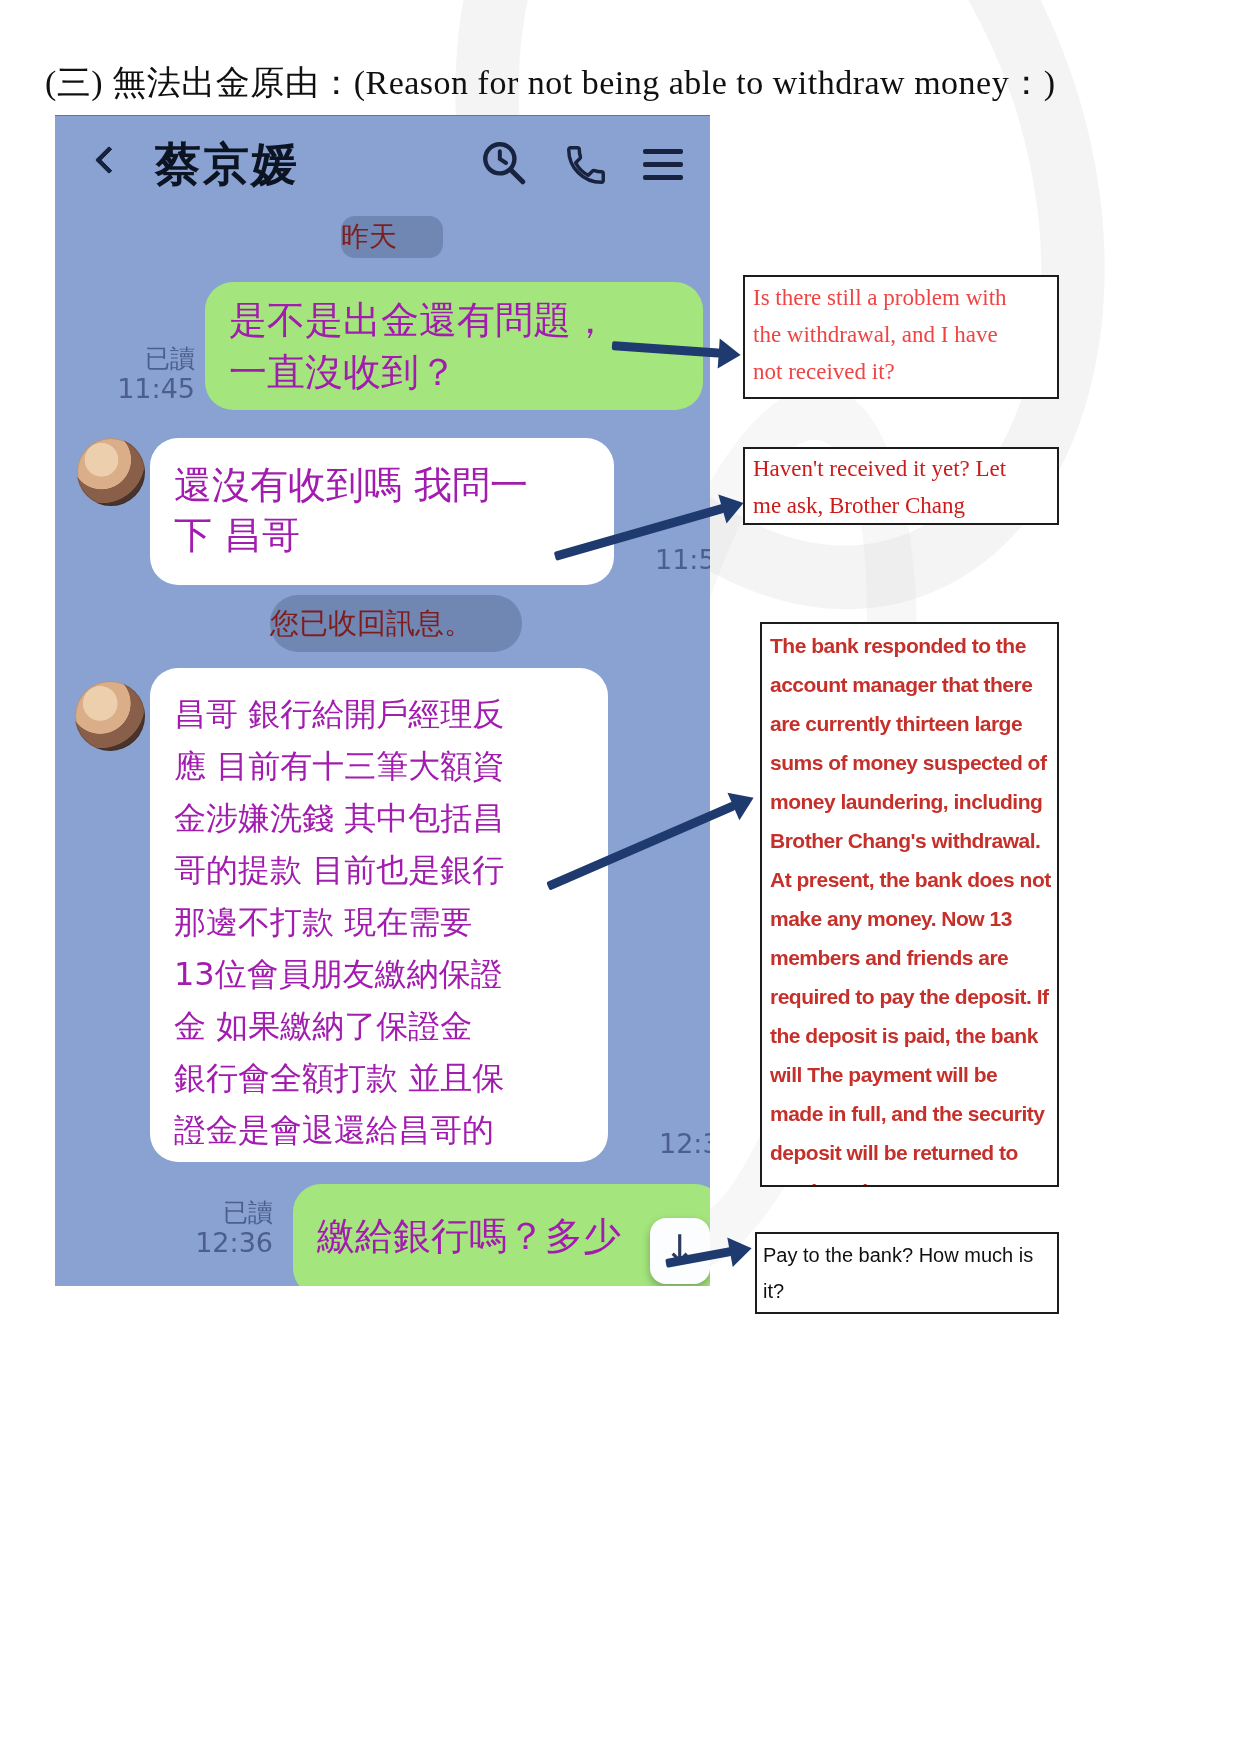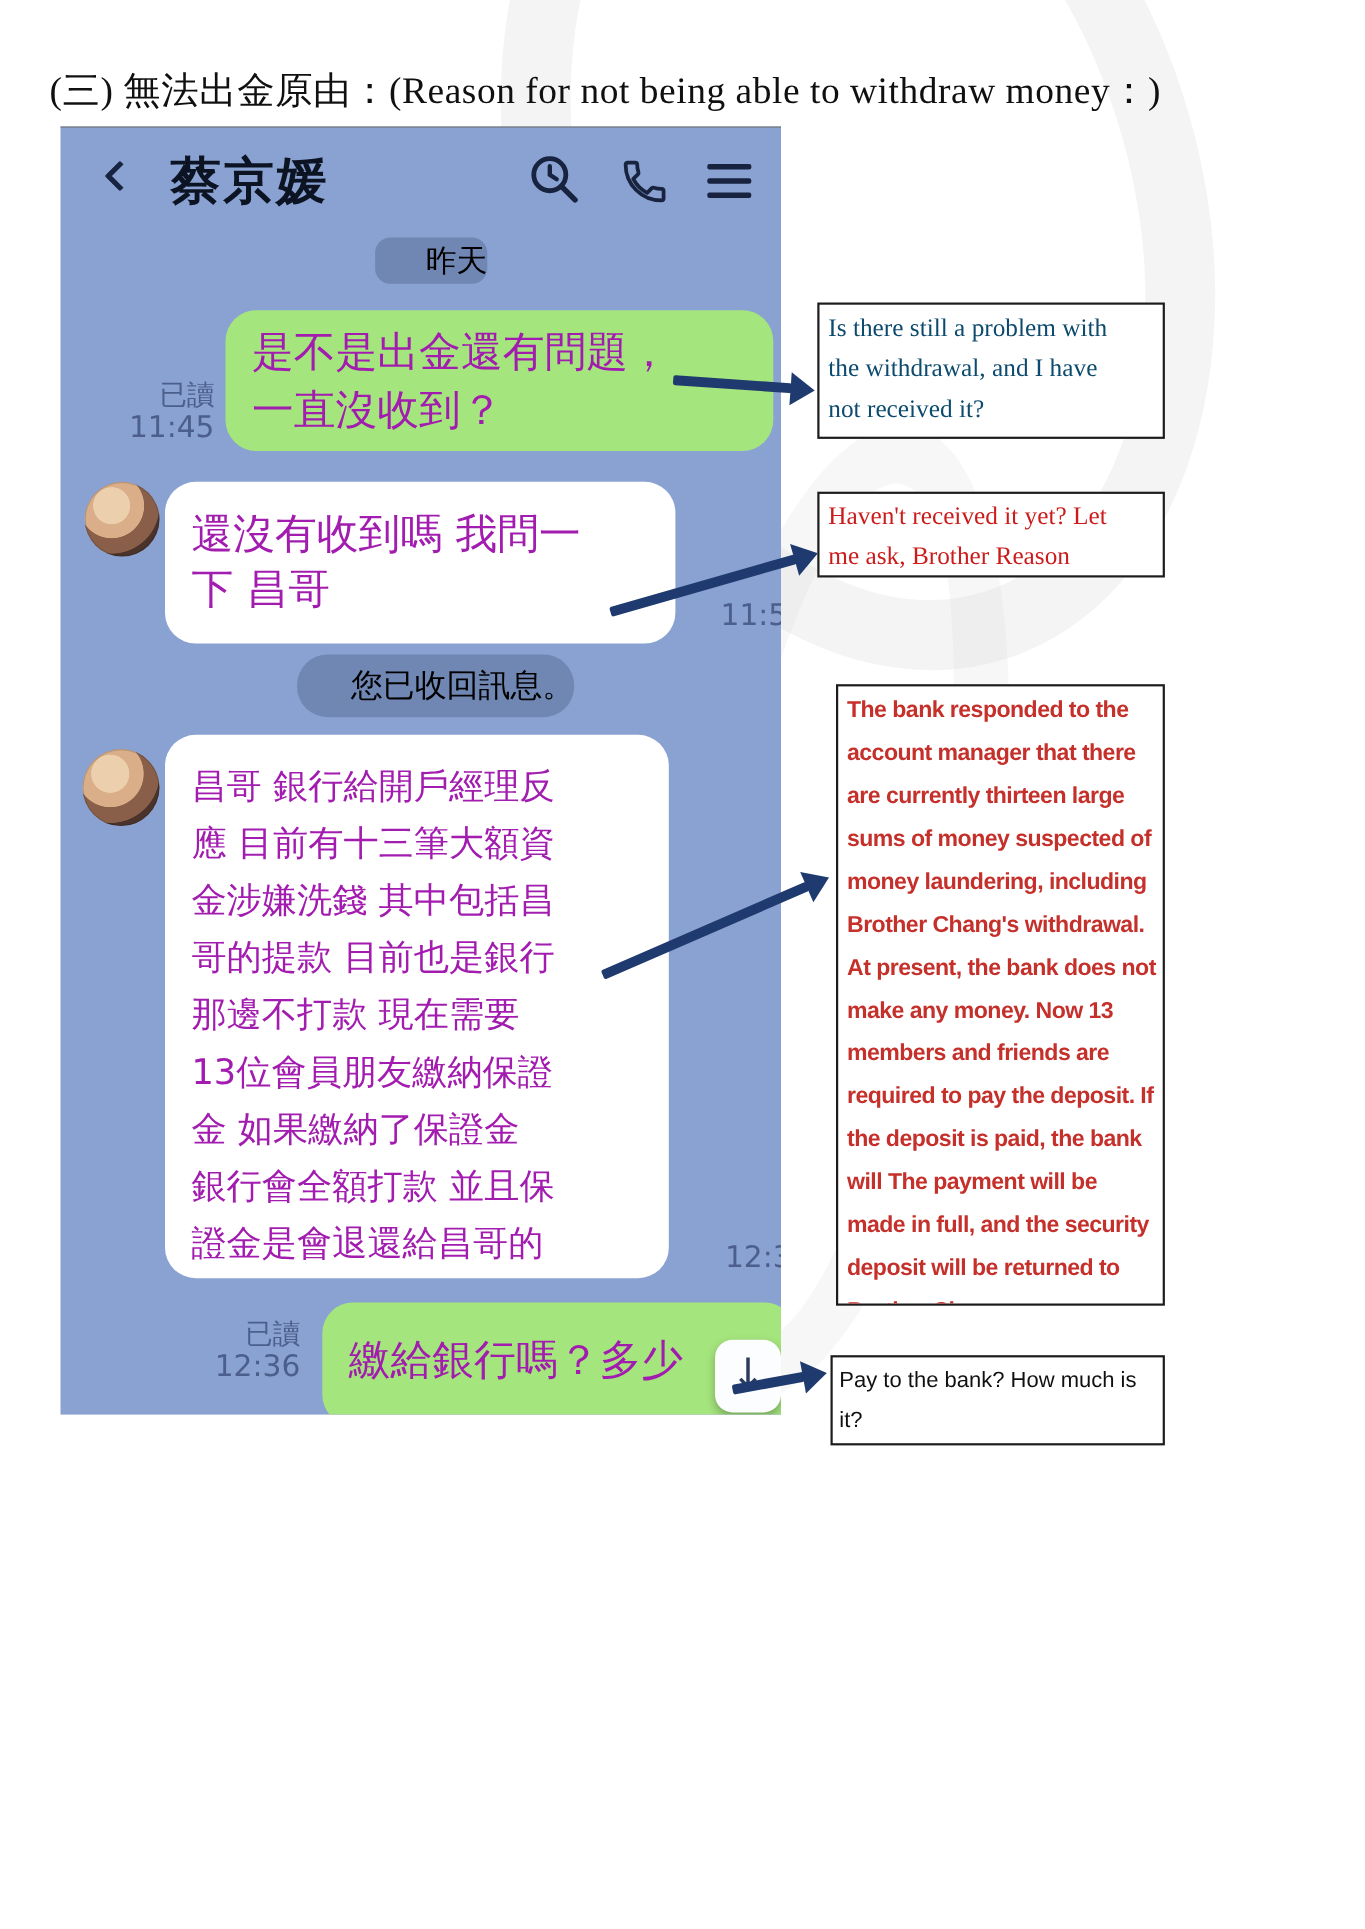--- a/index.html
+++ b/index.html
@@ -34,22 +34,22 @@
     transform:rotate(45deg); border-radius:2px;
   }
   .cname {
     position:absolute; left:100px; top:18px; font-size:46px; font-weight:700;
     color:#0c1322; letter-spacing:2px;
   }
   .hicon { position:absolute; }
   .menu-bars div { width:40px; height:5px; background:#18233f; border-radius:2px; margin-bottom:8px; }
 
   .pill {
-    position:absolute; background:rgba(72,92,132,.38); color:#000000;
-    text-align:right; border-radius:14px;
+    position:absolute; background:rgba(72,92,132,.38); color:#7f1d1d;
+    text-align:left; border-radius:14px;
   }
   .pill-date { left:286px; top:100px; width:102px; height:42px; font-size:28px; line-height:42px; }
   .pill-recall { left:215px; top:479px; width:252px; height:57px; font-size:29px; line-height:57px; border-radius:28px; }
 
   .bubble {
     position:absolute; border-radius:28px; white-space:pre-line; color:#a21caf;
   }
   .bubble.green { background:#a5e57d; }
   .bubble.white { background:#ffffff; }
   .bubble.green { z-index:1; }
@@ -84,21 +84,21 @@
     text-align:center; font-size:38px; line-height:62px; color:#2c3b5d; z-index:2;
   }
 
   
   .tbox {
     position:absolute; background:#ffffff; border:2px solid #1c1c1c;
     white-space:pre-line; z-index:2; overflow:hidden;
   }
   .serif { font-family:"Liberation Serif","DejaVu Serif",serif; }
   .tb1 { left:743px; top:275px; width:316px; height:124px;
-         font-size:23px; line-height:37px; padding:2px 8px; color:#0c4a6e; }
+         font-size:23px; line-height:37px; padding:2px 8px; color:#ef4444; }
   .tb2 { left:743px; top:447px; width:316px; height:78px;
          font-size:23px; line-height:37px; padding:1px 8px; color:#cc1b1b; }
   .tb3 { left:760px; top:622px; width:299px; height:565px;
          font-size:21px; line-height:39px; letter-spacing:-0.5px;
          padding:2px 4px 2px 8px; color:#c5302b; font-weight:700; }
   .tb4 { left:755px; top:1232px; width:304px; height:82px;
          font-size:20px; line-height:36px; padding:3px 6px; color:#101010; }
 
   
   .arrow {
@@ -183,21 +183,21 @@
 
     <div class="down-btn">
       <span>↓</span>
     </div>
   </div>
 
   <div class="tbox serif tb1">Is there still a problem with
 the withdrawal, and I have
 not received it?</div>
   <div class="tbox serif tb2">Haven't received it yet? Let
-me ask, Brother Reason</div>
+me ask, Brother Chang</div>
   <div class="tbox tb3">The bank responded to the
 account manager that there
 are currently thirteen large
 sums of money suspected of
 money laundering, including
 Brother Chang's withdrawal.
 At present, the bank does not
 make any money. Now 13
 members and friends are
 required to pay the deposit. If

